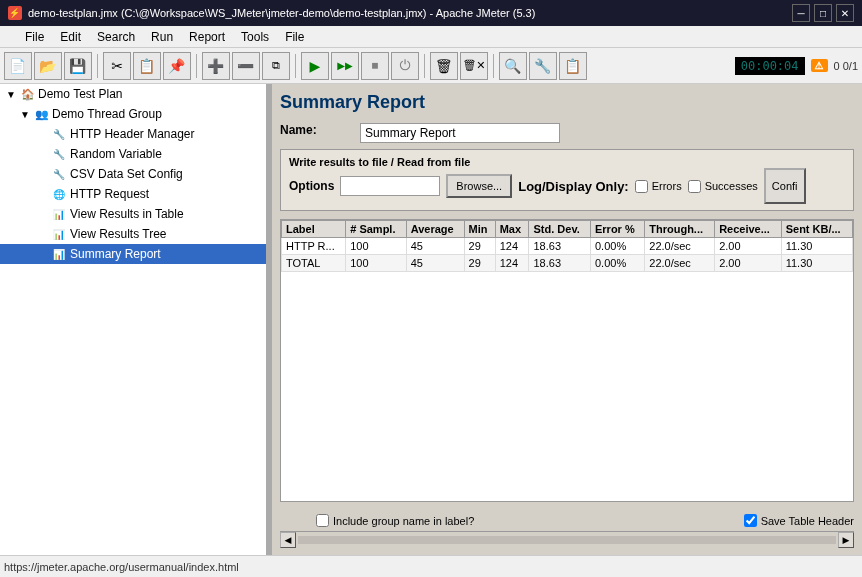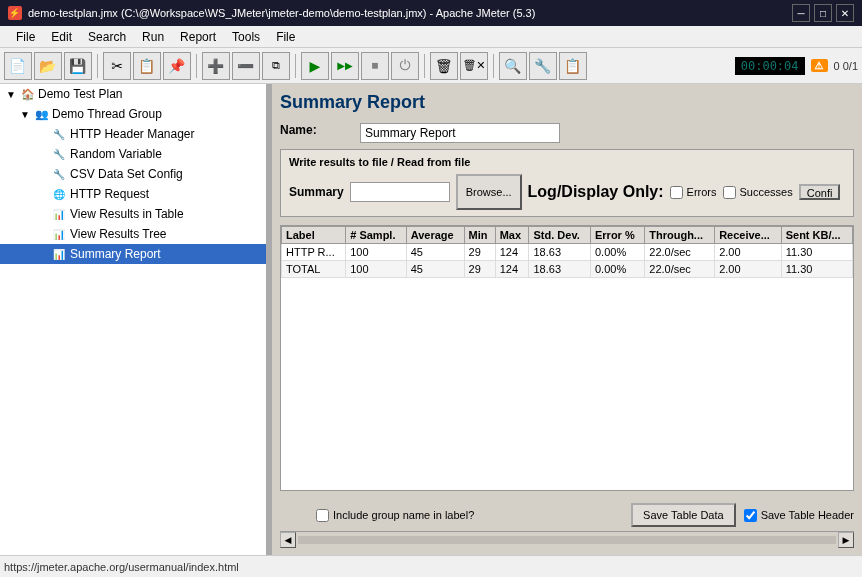--- a/index.html
+++ b/index.html
@@ -19,21 +19,21 @@
     .title-bar-left { display: flex; align-items: center; gap: 6px; }
     .title-bar-icon { width: 14px; height: 14px; background: #e74c3c; border-radius: 2px; font-size: 9px; display: flex; align-items: center; justify-content: center; }
     .title-bar-controls { display: flex; gap: 4px; }
     .title-btn { width: 18px; height: 18px; background: transparent; border: 1px solid #666; color: white; font-size: 10px; cursor: pointer; display: flex; align-items: center; justify-content: center; }
     
     
     .menu-bar {
       background: #f0f0f0;
       display: flex;
       gap: 0;
-      padding: 2px 8px;
+      padding: 2px 17px;
       border-bottom: 1px solid #ccc;
       height: 22px;
       align-items: center;
     }
     .menu-item {
       padding: 2px 8px;
       cursor: pointer;
       font-size: 12px;
       color: #000;
     }
@@ -160,21 +160,20 @@
     
     .file-section {
       border: 1px solid #999;
       background: #e8e4dc;
       padding: 6px 8px;
       margin-bottom: 8px;
     }
     .file-section-title {
       font-size: 11px;
       font-weight: bold;
-      margin-bottom: 6px;
     }
     .file-row {
       display: flex;
       align-items: center;
       gap: 6px;
     }
     .file-label { font-size: 12px; font-weight: bold; }
     .file-input {
       border: 1px solid #999;
       background: white;
@@ -182,31 +181,31 @@
       width: 100px;
       font-size: 11px;
       padding: 1px 3px;
     }
     .browse-btn {
       background: #e0ddd8;
       border: 2px outset #aaa;
       padding: 1px 8px;
       font-size: 11px;
       cursor: pointer;
-      height: 36px;
-    }
-    .log-display-label { font-size: 16px; font-weight: bold; text-align: center; }
+      height: 24px;
+    }
+    .log-display-label { font-size: 13px; font-weight: bold; text-align: center; }
     .checkbox-row { display: flex; align-items: center; gap: 4px; font-size: 11px; }
     .config-btn {
       background: #e0ddd8;
       border: 2px outset #aaa;
       padding: 1px 6px;
       font-size: 11px;
       cursor: pointer;
-      height: 16px;
+      height: 36px;
     }
     
     
     .results-table-container {
       flex: 1;
       overflow: auto;
       background: white;
       border: 1px solid #999;
       margin-bottom: 8px;
     }
@@ -413,21 +412,21 @@
 
     <div class="form-row">
       <span class="form-label">Name:</span>
       <input class="form-input" type="text" value="Summary Report" style="">
     </div>
 
 
     <div class="file-section">
       <div class="file-section-title">Write results to file / Read from file</div>
       <div class="file-row">
-        <span class="file-label">Summary</span>
+        <span class="file-label">Options</span>
         <input class="file-input" type="text" style="">
         <button class="browse-btn">Browse...</button>
         <span class="log-display-label">Log/Display Only:</span>
         <label class="checkbox-row">
           <input type="checkbox" style="">
           <span>Errors</span>
         </label>
         <label class="checkbox-row">
           <input type="checkbox" style="">
           <span>Successes</span>
@@ -479,21 +478,20 @@
           </tr>
         </tbody>
       </table>
     </div>
 
     <div class="bottom-bar">
       <label class="checkbox-row" style="margin-right: auto; margin-left: 36px;">
         <input type="checkbox" style="">
         <span>Include group name in label?</span>
       </label>
-      <button class="bottom-btn">Save Table Data</button>
       <label class="checkbox-row">
         <input type="checkbox" checked="" style="">
         <span>Save Table Header</span>
       </label>
     </div>
 
     <div class="h-scroll-bar">
       <div class="scroll-btn">◀</div>
       <div class="scroll-track"></div>
       <div class="scroll-btn">▶</div>

